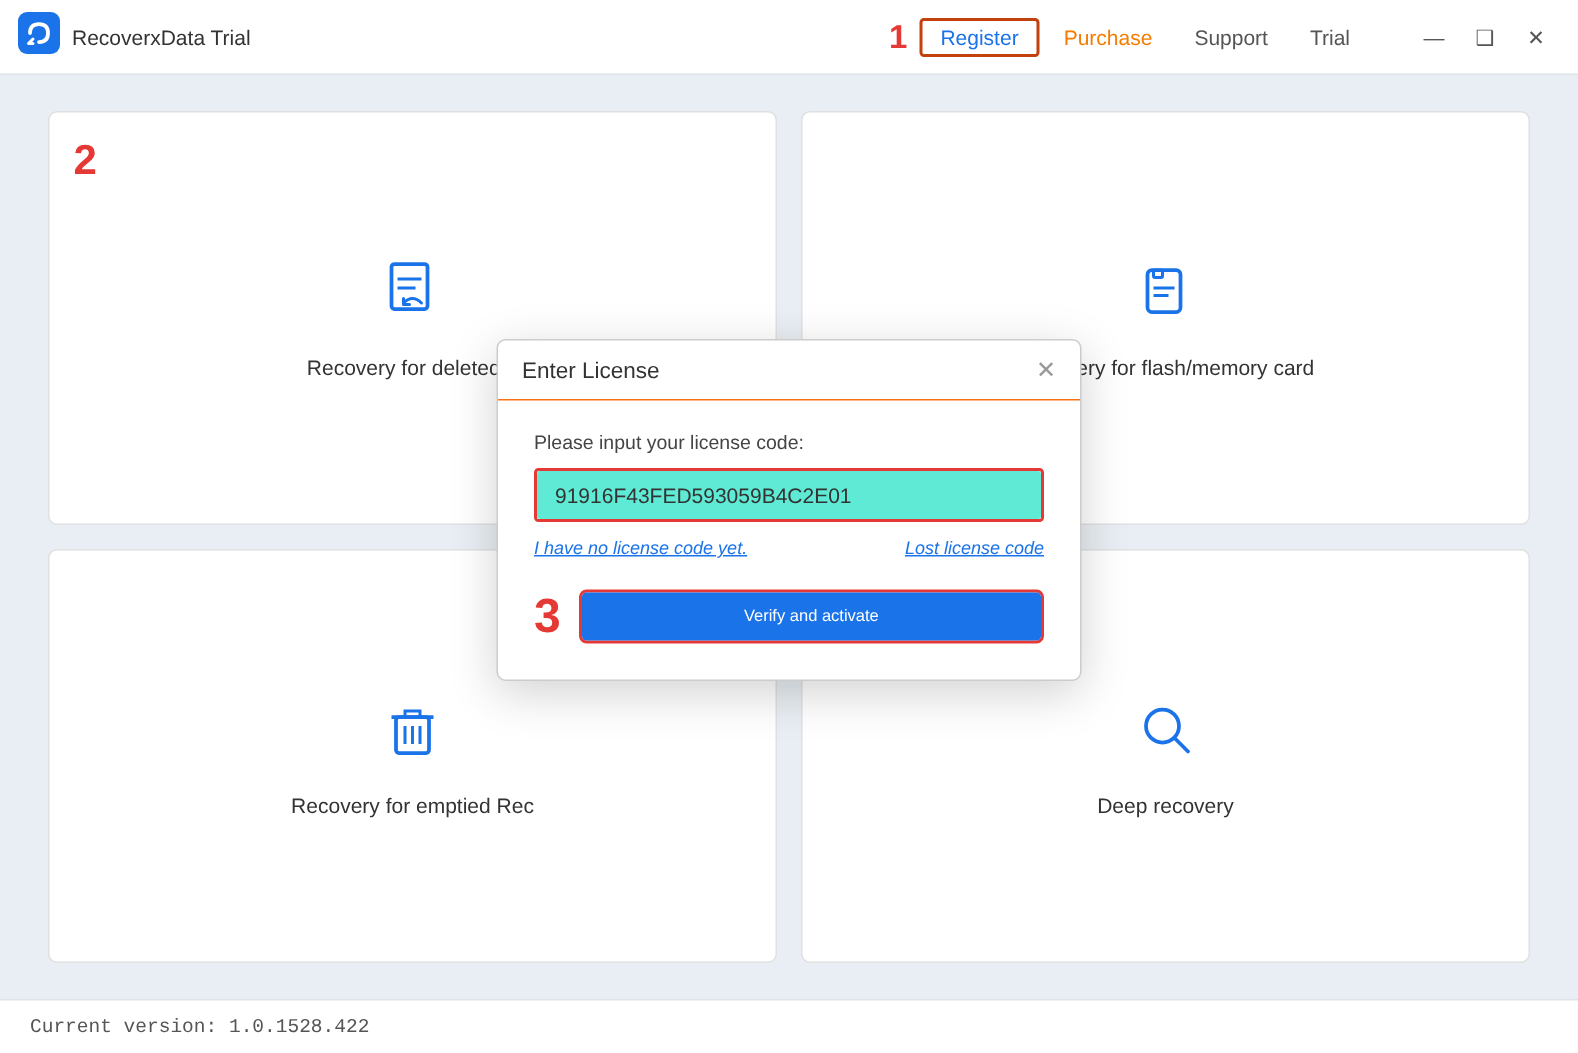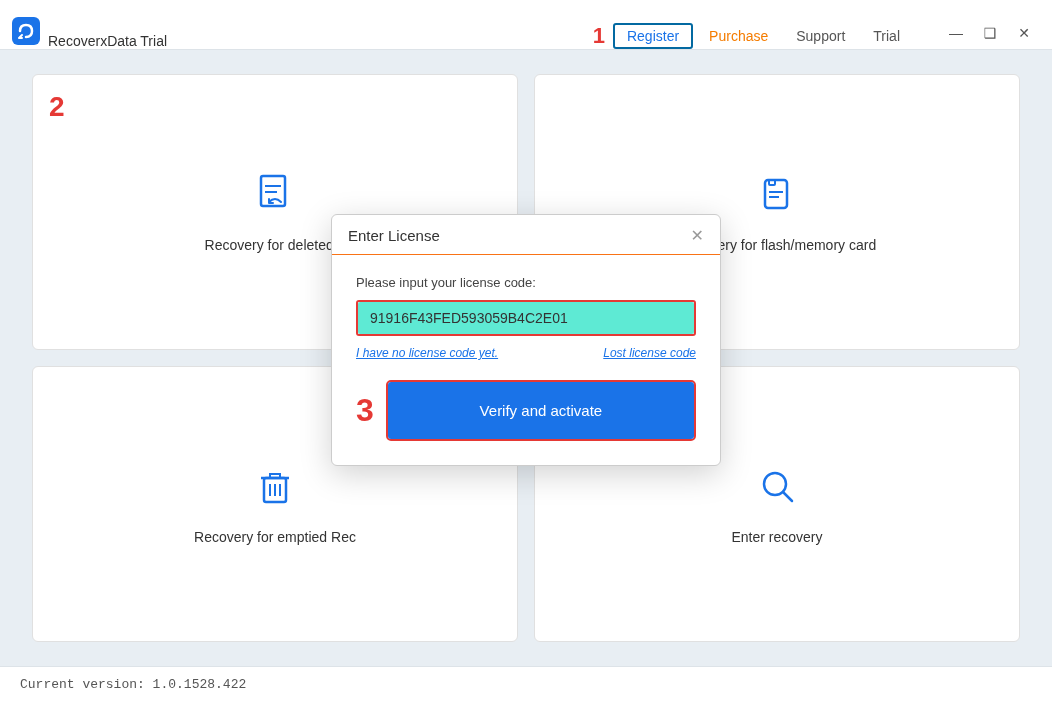--- a/index.html
+++ b/index.html
@@ -8,21 +8,21 @@
       height: 702px;
       font-family: 'Segoe UI', Arial, sans-serif;
       background: #e8eef3;
       overflow: hidden;
       position: relative;
     }
 
     
     .title-bar {
       display: flex;
-      align-items: flex-end;
+      align-items: center;
       background: #fff;
       height: 50px;
       padding: 0 12px;
       border-bottom: 1px solid #dde3e8;
       position: relative;
       z-index: 10;
     }
     .title-bar-title {
       font-size: 14px;
       color: #333;
@@ -44,21 +44,21 @@
     .nav-btn {
       padding: 4px 12px;
       font-size: 14px;
       cursor: pointer;
       background: none;
       border: none;
       color: #555;
     }
     .nav-btn.register {
       color: #1a73e8;
-      border: 2px solid #0369a1;
+      border: 2px solid #c2410c;
       border-radius: 3px;
       padding: 3px 12px;
     }
     .nav-btn.purchase {
       color: #f57c00;
     }
     .window-controls {
       display: flex;
       align-items: center;
       gap: 2px;
@@ -227,24 +227,24 @@
       font-weight: 700;
       color: #e53935;
     }
     .verify-btn-wrapper {
       border: 2px solid #e53935;
       border-radius: 5px;
       flex: 1;
     }
     .verify-btn {
       width: 100%;
-      padding: 20px 0;
+      padding: 10px 0;
       background: #1a73e8;
       color: #fff;
-      font-size: 15px;
+      font-size: 11px;
       font-weight: 500;
       border: none;
       border-radius: 3px;
       cursor: pointer;
     }
 
     
     .card-container {
       position: relative;
     }
@@ -332,21 +332,21 @@
       <span class="card-label">Recovery for emptied Rec</span>
     </div>
 
     <div class="card">
       <div class="card-icon">
         <svg width="44" height="44" viewBox="0 0 44 44" fill="none">
           <circle cx="20" cy="20" r="11" stroke="#1a73e8" stroke-width="2.5" fill="none"></circle>
           <line x1="28" y1="28" x2="37" y2="37" stroke="#1a73e8" stroke-width="2.5" stroke-linecap="round"></line>
         </svg>
       </div>
-      <span class="card-label">Enter recovery</span>
+      <span class="card-label">Deep recovery</span>
     </div>
 
   </div>
 
   <div class="dialog-overlay">
     <div class="dialog">
       <div class="dialog-header">
         <span class="dialog-title">Enter License</span>
         <button class="dialog-close">✕</button>
       </div>

